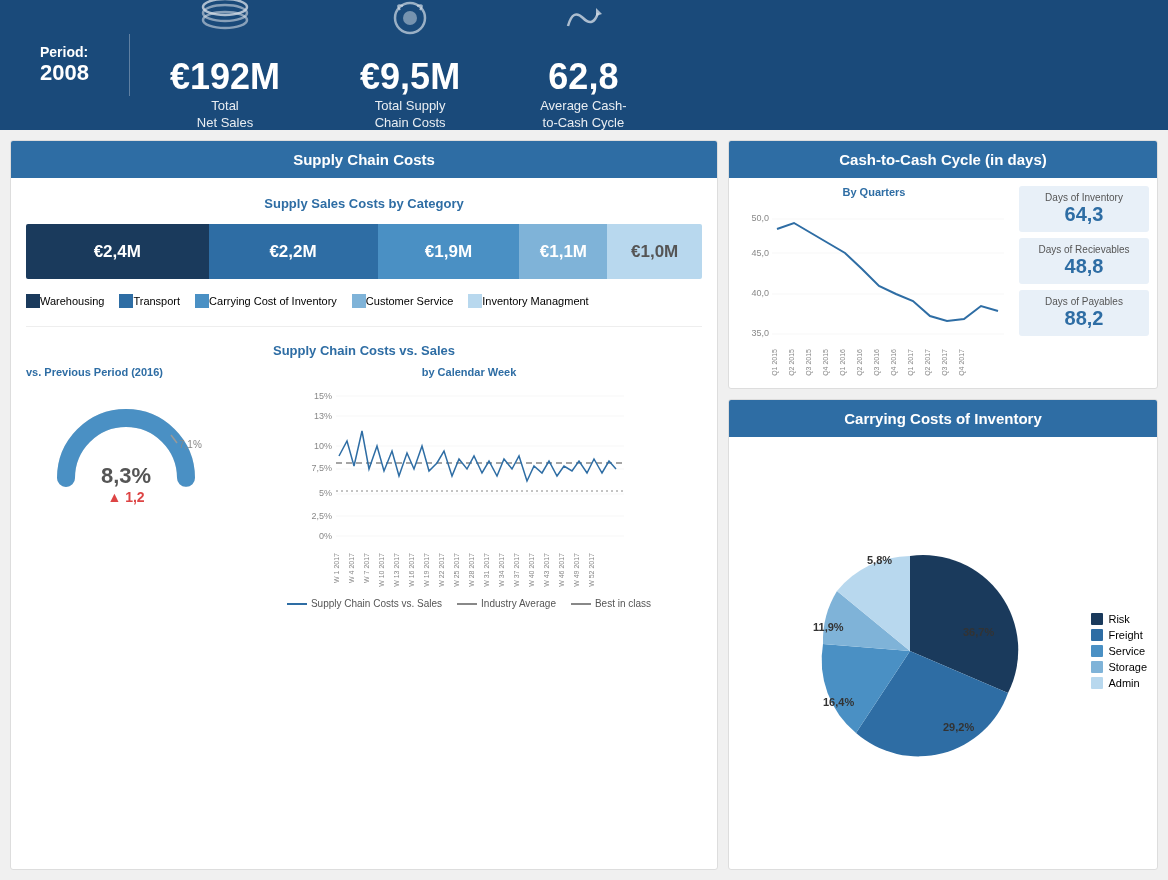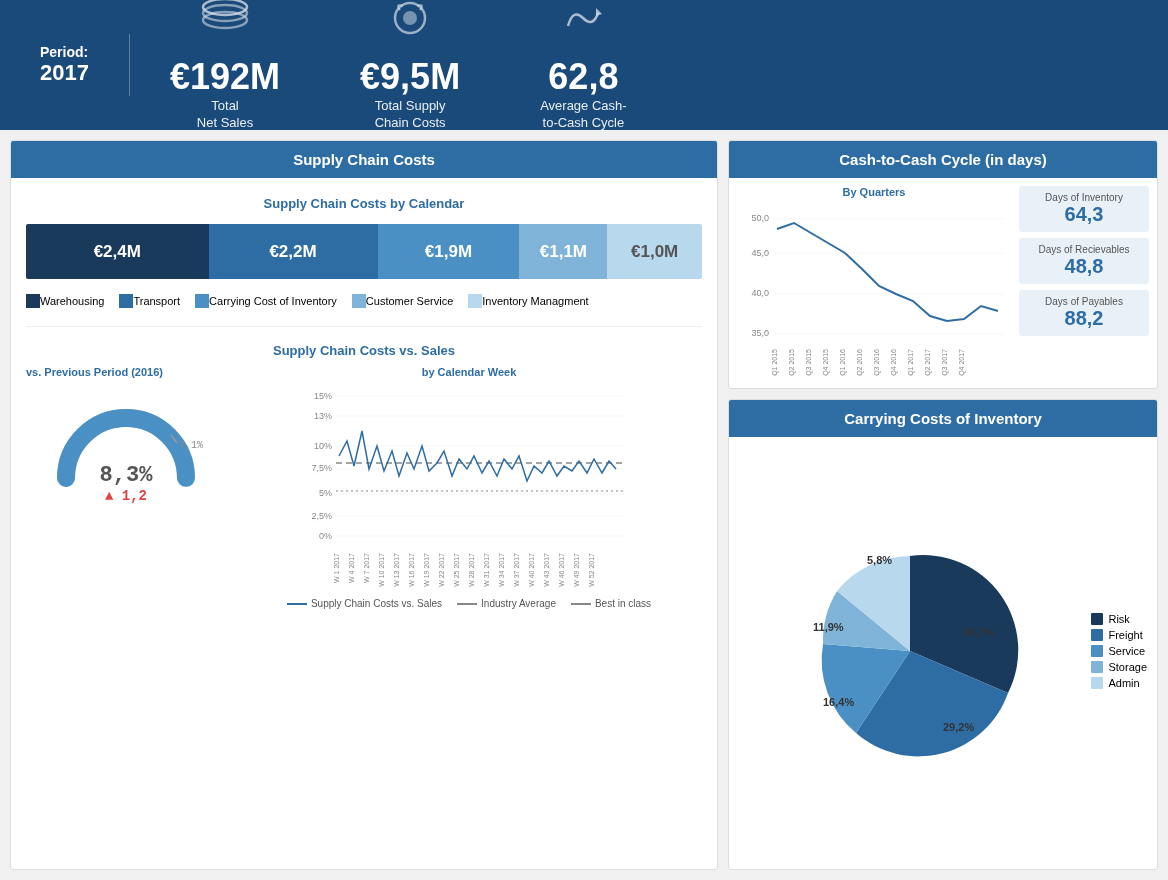--- a/index.html
+++ b/index.html
@@ -88,21 +88,21 @@
     .legend-item { display: flex; align-items: center; gap: 0; }
     .legend-dot { width: 14px; height: 14px; flex-shrink: 0; }
 
     
     .section-divider { border-top: 1px solid #eee; margin: 8px 0; }
     .vs-sales-container { display: flex; gap: 10px; flex: 1; }
     .vs-period-section { width: 200px; flex-shrink: 0; }
     .vs-period-title { color: #2e6da4; font-size: 11px; font-weight: bold; margin-bottom: 5px; }
 
     
-    .gauge-container { display: flex; flex-direction: column; align-items: center; position: relative; margin-top: 5px; font-family: Liberation Mono, monospace; }
+    .gauge-container { display: flex; flex-direction: column; align-items: center; position: relative; margin-top: 5px; }
     .gauge-value { font-size: 22px; font-weight: bold; color: #555; }
     .gauge-delta { color: #d44; font-size: 14px; font-weight: bold; }
 
     
     .line-chart-section { flex: 1; }
     .line-chart-title { color: #2e6da4; font-size: 11px; font-weight: bold; margin-bottom: 3px; text-align: center; }
 
     
     .right-panel {
       width: 430px;
@@ -148,21 +148,21 @@
     .line-legend { display: flex; gap: 15px; font-size: 10px; color: #555; margin-top: 3px; justify-content: center; }
     .line-legend-item { display: flex; align-items: center; gap: 4px; }
     .line-dash { width: 20px; height: 2px; }
   </style>
 </head>
 <body>
 
 <div class="header">
   <div class="header-period">
     <div class="period-label">Period:</div>
-    <div class="period-year">2017</div>
+    <div class="period-year">2008</div>
   </div>
   <div class="header-metric">
     <div class="metric-icon">
       <svg width="50" height="45" viewBox="0 0 50 45">
         <ellipse cx="25" cy="22" rx="22" ry="8" fill="none" stroke="rgba(255,255,255,0.6)" stroke-width="2.5"></ellipse>
         <ellipse cx="25" cy="15" rx="22" ry="8" fill="none" stroke="rgba(255,255,255,0.6)" stroke-width="2.5"></ellipse>
         <ellipse cx="25" cy="9" rx="22" ry="8" fill="none" stroke="rgba(255,255,255,0.8)" stroke-width="2.5"></ellipse>
       </svg>
     </div>
     <div class="metric-value">€192M</div>
@@ -190,21 +190,21 @@
     <div class="metric-value">62,8</div>
     <div class="metric-label">Average Cash-<br>to-Cash Cycle</div>
   </div>
 </div>
 
 <div class="main-content">
 
   <div class="left-panel">
     <div class="panel-header">Supply Chain Costs</div>
     <div class="panel-body">
-      <div class="chart-title">Supply Chain Costs by Calendar</div>
+      <div class="chart-title">Supply Sales Costs by Category</div>
 
       <div class="stacked-bar">
         <div class="bar-segment" style="background:#1a3a5c;width:27%">€2,4M</div>
         <div class="bar-segment" style="background:#2e6da4;width:25%">€2,2M</div>
         <div class="bar-segment" style="background:#4a90c4;width:21%">€1,9M</div>
         <div class="bar-segment" style="background:#7fb3d8;width:13%">€1,1M</div>
         <div class="bar-segment" style="background:#b8d8ee;width:14%;color:#555">€1,0M</div>
       </div>
 
       <div class="legend">

